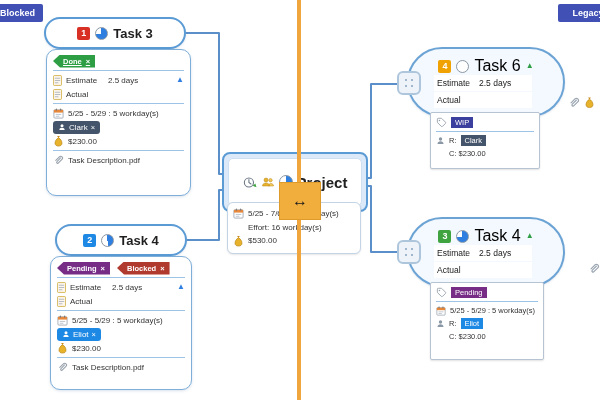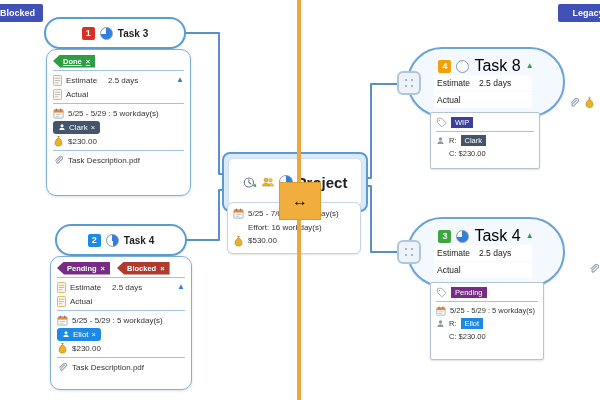--- a/index.html
+++ b/index.html
@@ -12,21 +12,21 @@
     font-size:9px; font-weight:bold; display:flex; align-items:center; justify-content:center;
     border-radius:2px; padding:0 8px; z-index:6; }
 
   
   .wires { position:absolute; left:0; top:0; z-index:1; }
 
   
   .oval { position:absolute; background:#fff; border:2.5px solid #5B9BD5; border-radius:40px;
     display:flex; align-items:center; justify-content:center; gap:5px; z-index:2;
     box-shadow:0 1px 2px rgba(70,110,160,.18); }
-  .oval .title { font-size:10px; font-weight:bold; color:#1f1f1f; }
+  .oval .title { font-size:13px; font-weight:bold; color:#1f1f1f; }
   .badge { width:13px; height:13px; border-radius:2px; color:#fff; font-size:9px; font-weight:bold;
     display:flex; align-items:center; justify-content:center; flex:0 0 auto; }
   .pie { width:13px; height:13px; border-radius:50%; border:1px solid #8a97a5; flex:0 0 auto; background:#fff; }
   .caret { font-size:8px; line-height:1; }
   .caret.blue { color:#2F7FE0; } .caret.green { color:#2E9E44; }
 
   
   .card { position:absolute; background:#fff; border:1.5px solid #7FAFD9; border-radius:10px;
     padding:4px 6px; z-index:2; box-shadow:0 1px 3px rgba(70,110,160,.2); }
   .r { display:flex; align-items:center; gap:4px; min-height:14px; font-size:8px; color:#333; }
@@ -278,21 +278,21 @@
           <path d="M12 6c-5 3-7.5 7-7.5 12 0 4 3 6 7.5 6s7.5-2 7.5-6c0-5-2.5-9-7.5-12z" fill="#E8B22A" stroke="#B98415" stroke-width="1.5"></path>
         </svg>
       <span>$530.00</span>
     </div>
   </div>
 
   <div class="oval-lg" style="left:407px; top:47px; width:158px; height:70px;">
     <div class="titlerow">
       <span class="badge" style="background-color: rgb(240, 162, 2);">4</span>
       <span class="pie" style="background: conic-gradient(rgb(47, 127, 224) 0%, rgb(255, 255, 255) 0deg);"></span>
-      <span class="title">Task 8</span>
+      <span class="title">Task 6</span>
       <span class="caret green">▲</span>
     </div>
     <div class="strip" style="top:26px;">
       <span class="lbl">Estimate</span>
       <span>2.5 days</span>
     </div>
     <div class="strip" style="top:43px;">
       <span>Actual</span>
     </div>
   </div>

